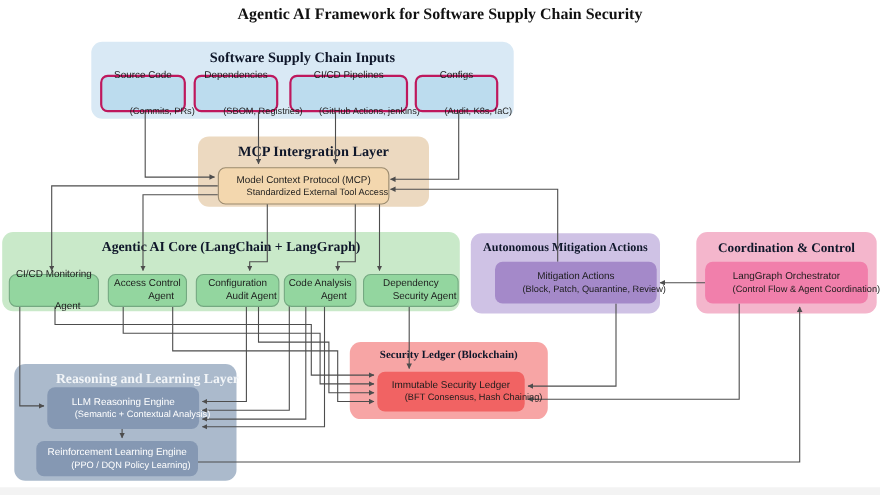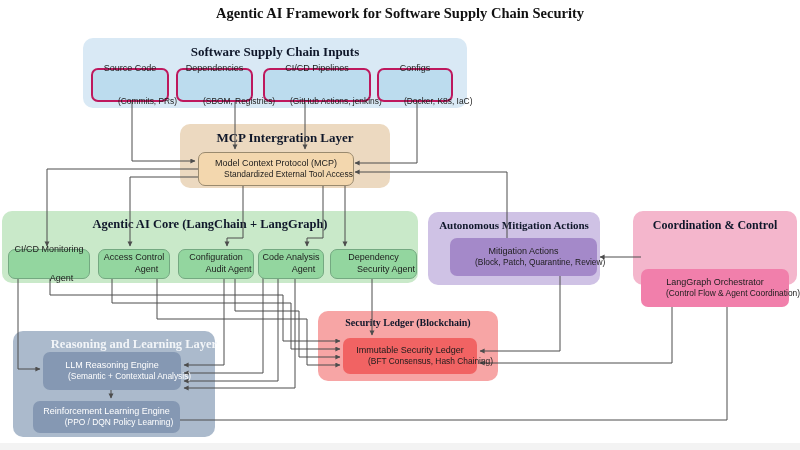--- a/index.html
+++ b/index.html
@@ -44,21 +44,21 @@
   <div class="sub node-input bordered" style="left:263px;top:68px;width:104px;height:30px;">
     <div class="l1">CI/CD Pipelines</div>
     <div class="l2">(GitHub Actions, jenkins)</div>
   </div>
   <div class="sub node-input bordered" style="left:176px;top:68px;width:73px;height:30px;">
     <div class="l1">Dependencies</div>
     <div class="l2">(SBOM, Registries)</div>
   </div>
   <div class="sub node-input bordered" style="left:377px;top:68px;width:72px;height:30px;">
     <div class="l1">Configs</div>
-    <div class="l2">(Docker, K8s, IaC)</div>
+    <div class="l2">(Audit, K8s, IaC)</div>
   </div>
 
   <div class="outer fill-mcp" style="left:180px;top:124px;width:210px;height:64px;">
     <div class="hdr" style="top:6px;font-size:13px;">MCP Intergration Layer</div>
   </div>
   <div class="sub node-mcp" style="left:198px;top:152px;width:154px;height:32px;">
     <div class="l1">Model Context Protocol (MCP)</div>
     <div class="l2">Standardized External Tool Access</div>
   </div>
 
@@ -90,21 +90,21 @@
     <div class="hdr" style="top:7px;font-size:11px;">Autonomous Mitigation Actions</div>
   </div>
   <div class="sub node-mit" style="left:450px;top:238px;width:147px;height:38px;">
     <div class="l1">Mitigation Actions</div>
     <div class="l2">(Block, Patch, Quarantine, Review)</div>
   </div>
 
   <div class="outer fill-coord" style="left:633px;top:211px;width:164px;height:74px;">
     <div class="hdr" style="top:7px;font-size:12px;">Coordination &amp; Control</div>
   </div>
-  <div class="sub node-coord" style="left:641px;top:238px;width:148px;height:38px;margin-top:31px;">
+  <div class="sub node-coord" style="left:641px;top:238px;width:148px;height:38px;">
     <div class="l1">LangGraph Orchestrator</div>
     <div class="l2">(Control Flow &amp; Agent Coordination)</div>
   </div>
 
   <div class="outer fill-ledger" style="left:318px;top:311px;width:180px;height:70px;">
     <div class="hdr" style="top:6px;font-size:10px;">Security Ledger (Blockchain)</div>
   </div>
   <div class="sub node-ledger" style="left:343px;top:338px;width:134px;height:36px;">
     <div class="l1">Immutable Security Ledger</div>
     <div class="l2">(BFT Consensus, Hash Chaining)</div>

